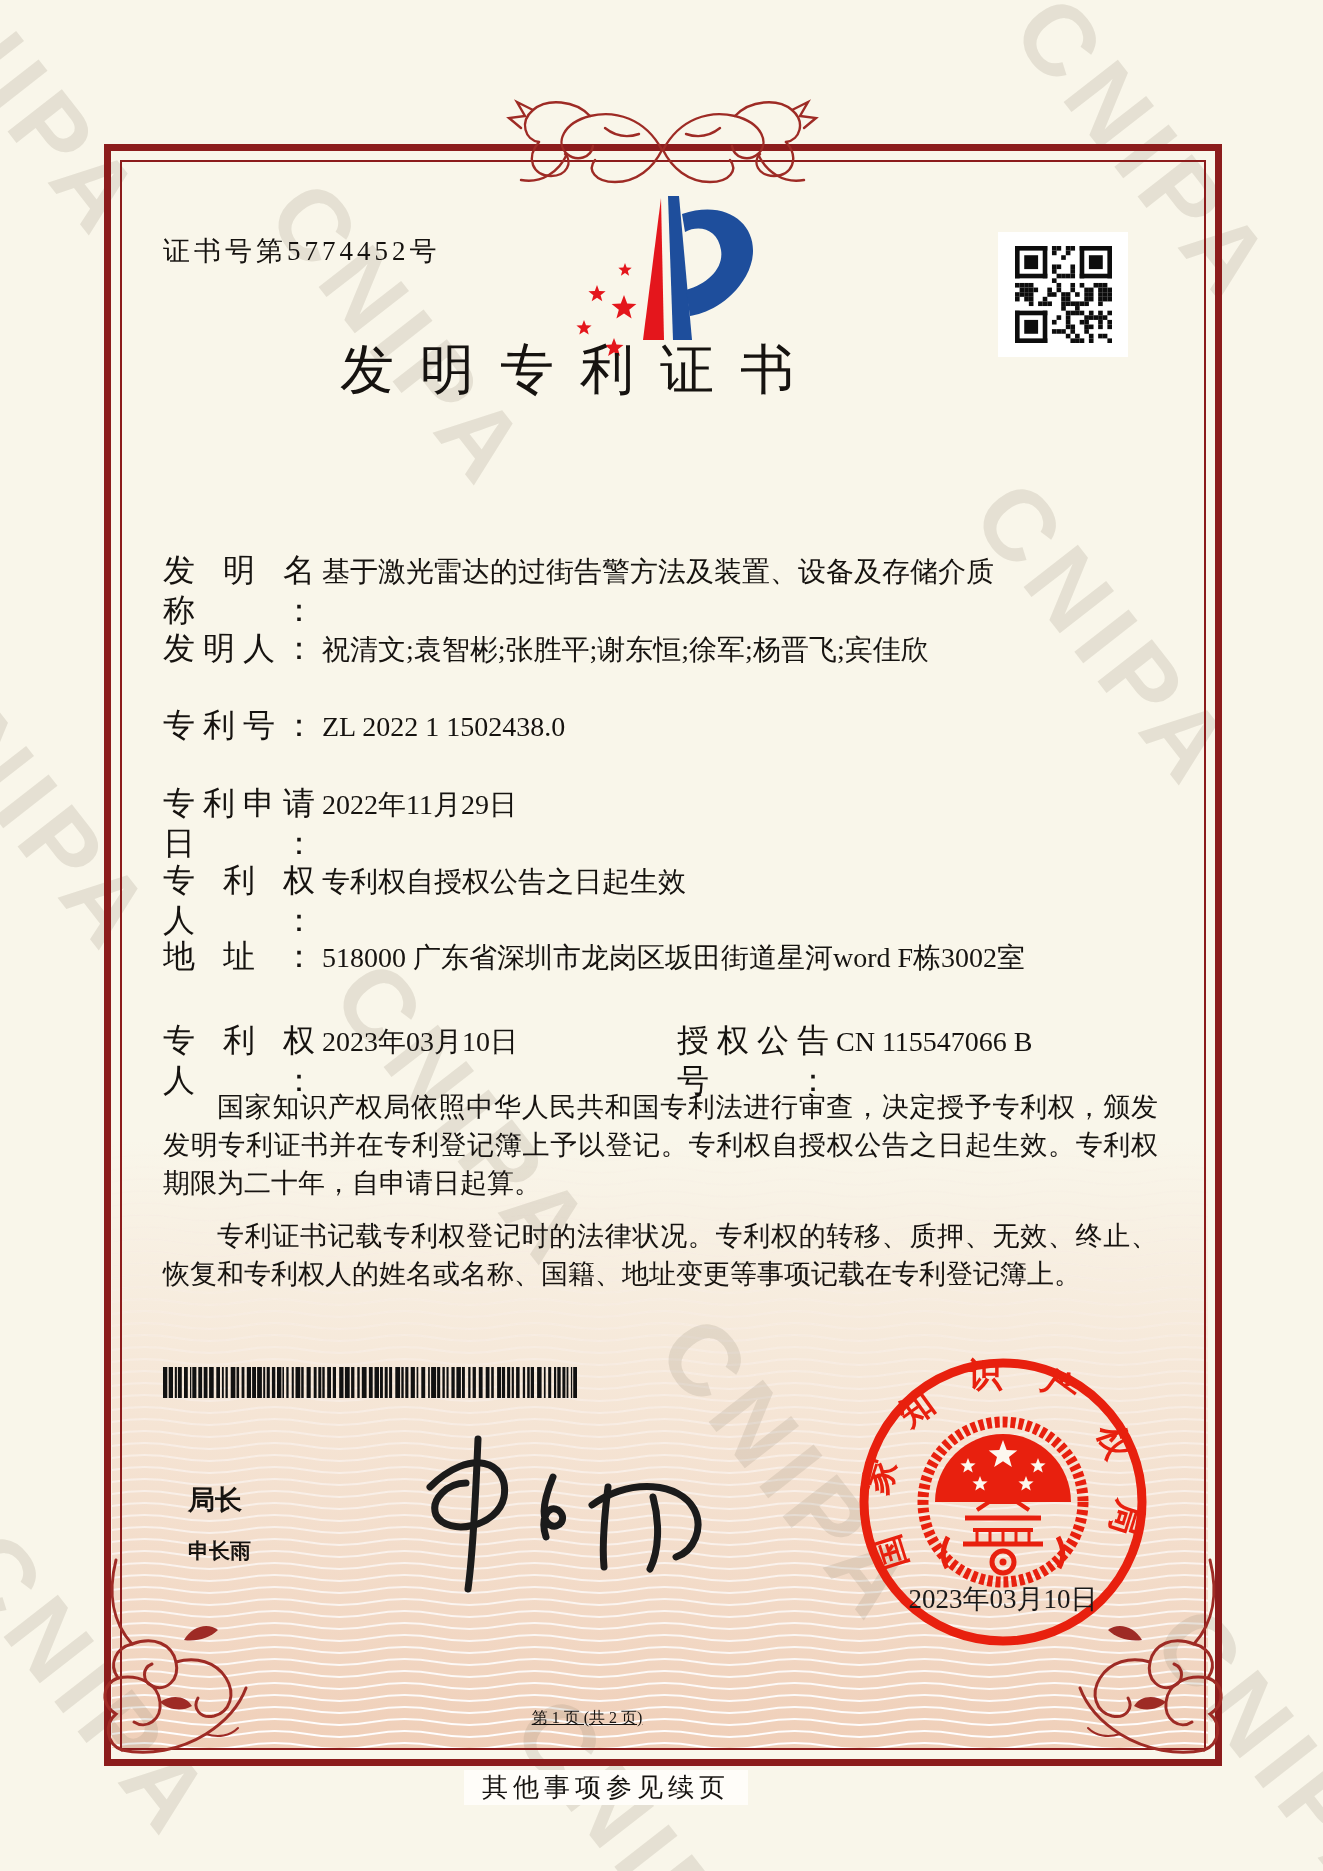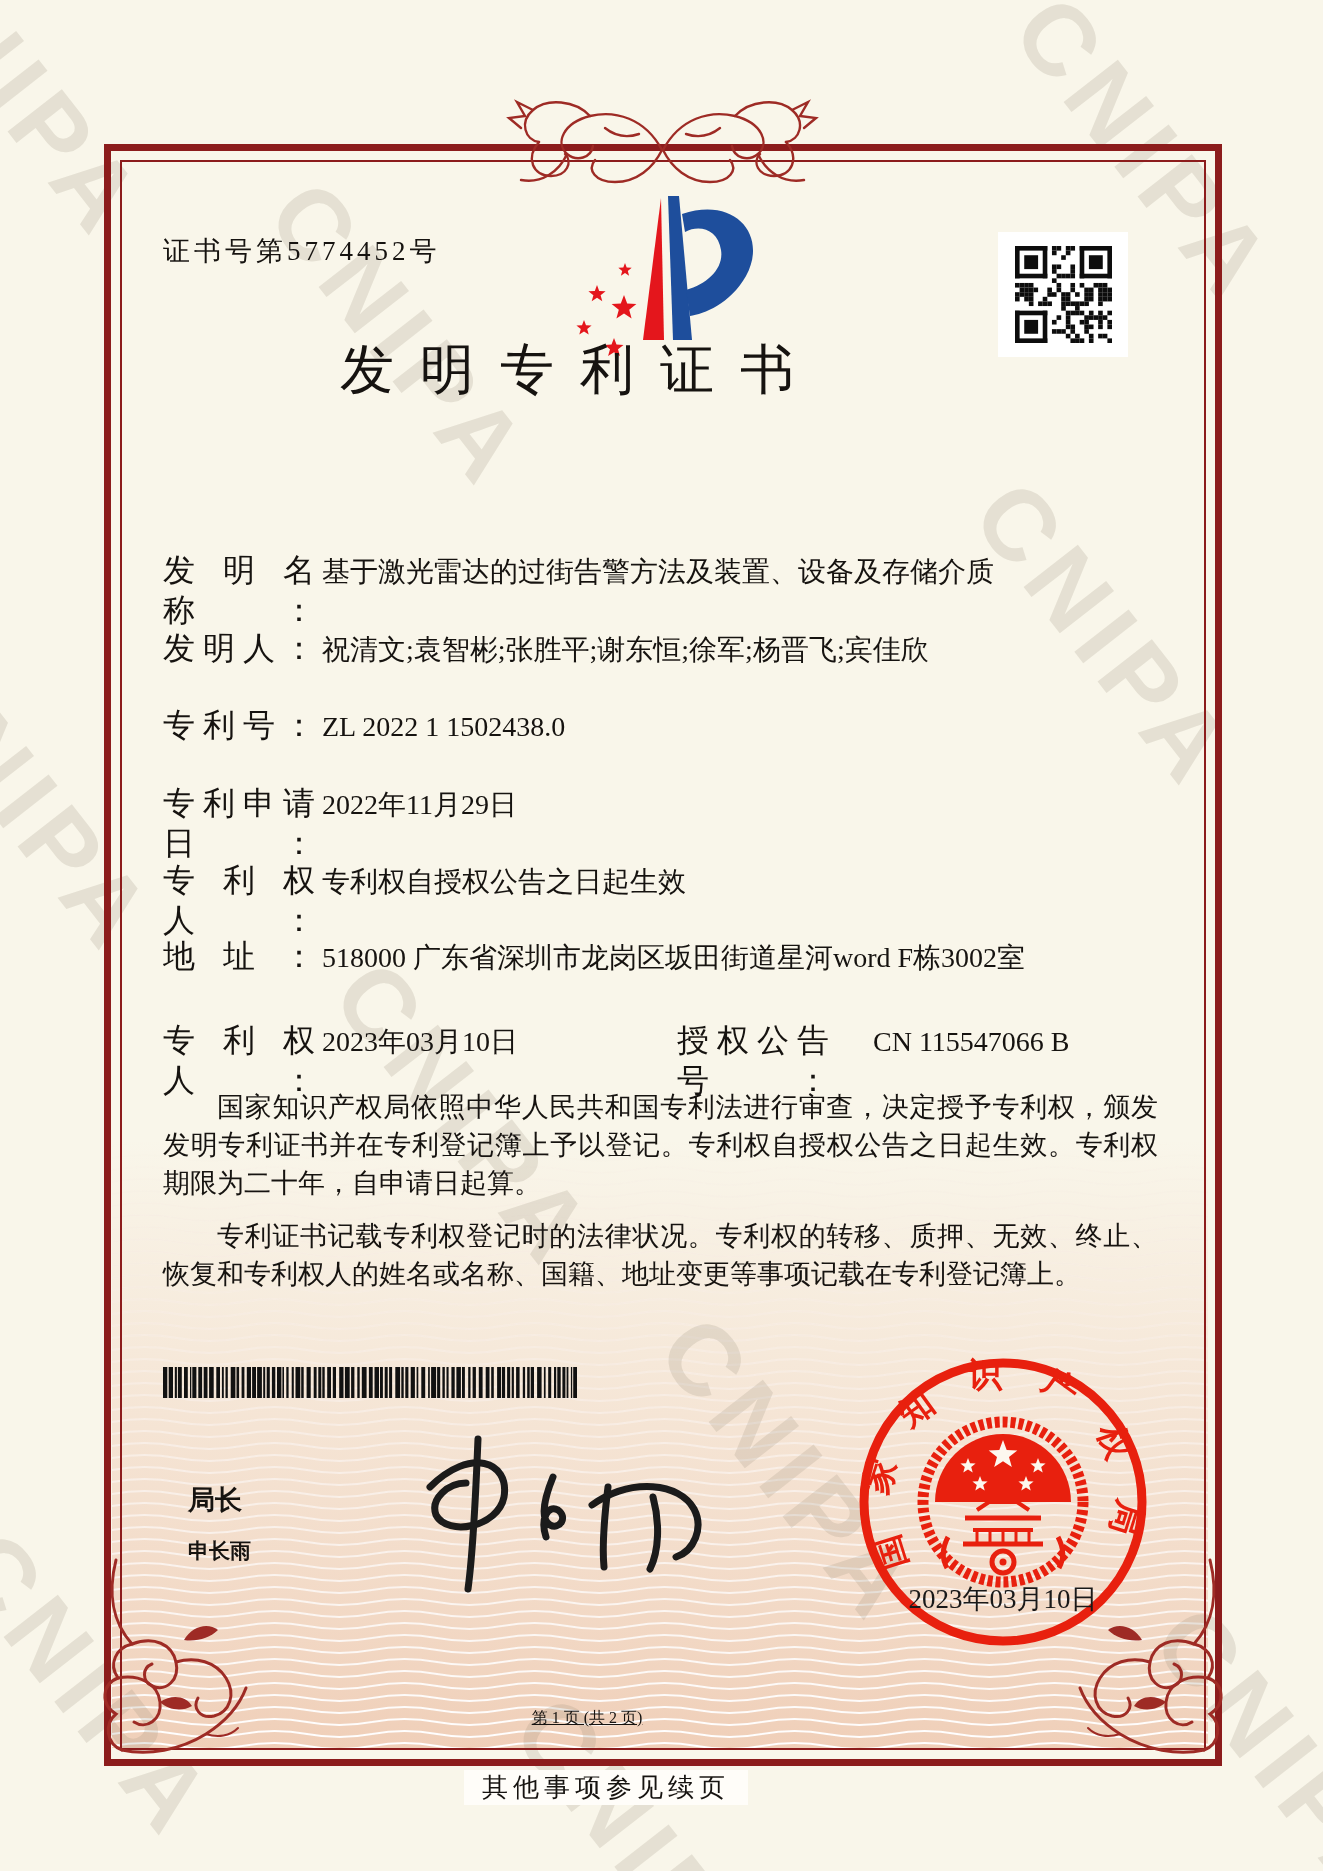--- a/index.html
+++ b/index.html
@@ -22,21 +22,21 @@
   .cert-no{position:absolute;left:163px;top:233px;z-index:5;font-size:27px;letter-spacing:4px;}
   .logo{position:absolute;left:540px;top:188px;z-index:5;}
   .qrbox{position:absolute;left:998px;top:232px;width:130px;height:125px;background:#fff;z-index:5;
          display:flex;align-items:center;justify-content:center;}
   .title{position:absolute;left:150px;top:334px;width:860px;z-index:5;text-align:center;
          font-size:54px;font-weight:normal;letter-spacing:26px;}
   .frow{position:absolute;left:163px;width:995px;z-index:5;display:flex;align-items:baseline;}
   .flabel{flex:none;width:152px;font-size:32px;text-align:justify;text-align-last:justify;
           -moz-text-align-last:justify;line-height:40px;}
   .fvalue{font-size:28px;line-height:42px;margin-left:7px;max-width:720px;}
-  .grant-right{position:absolute;left:514px;top:0;display:flex;align-items:baseline;gap:37px;}
+  .grant-right{position:absolute;left:514px;top:0;display:flex;align-items:baseline;}
   .paras{position:absolute;left:163px;top:1088px;width:995px;z-index:5;font-size:27px;
          line-height:38px;text-align:justify;}
   .paras p{margin:0 0 15px 0;text-indent:2em;}
   .barcode{position:absolute;left:163px;top:1367px;z-index:5;}
   .signer-title{position:absolute;left:188px;top:1482px;z-index:5;
          font-family:"Liberation Sans",sans-serif;font-weight:bold;font-size:27px;}
   .signer-name{position:absolute;left:188px;top:1537px;z-index:6;
          font-family:"Liberation Sans",sans-serif;font-weight:bold;font-size:21px;}
   .signature{position:absolute;left:388px;top:1425px;z-index:6;}
   .seal{position:absolute;left:853px;top:1352px;z-index:7;}

